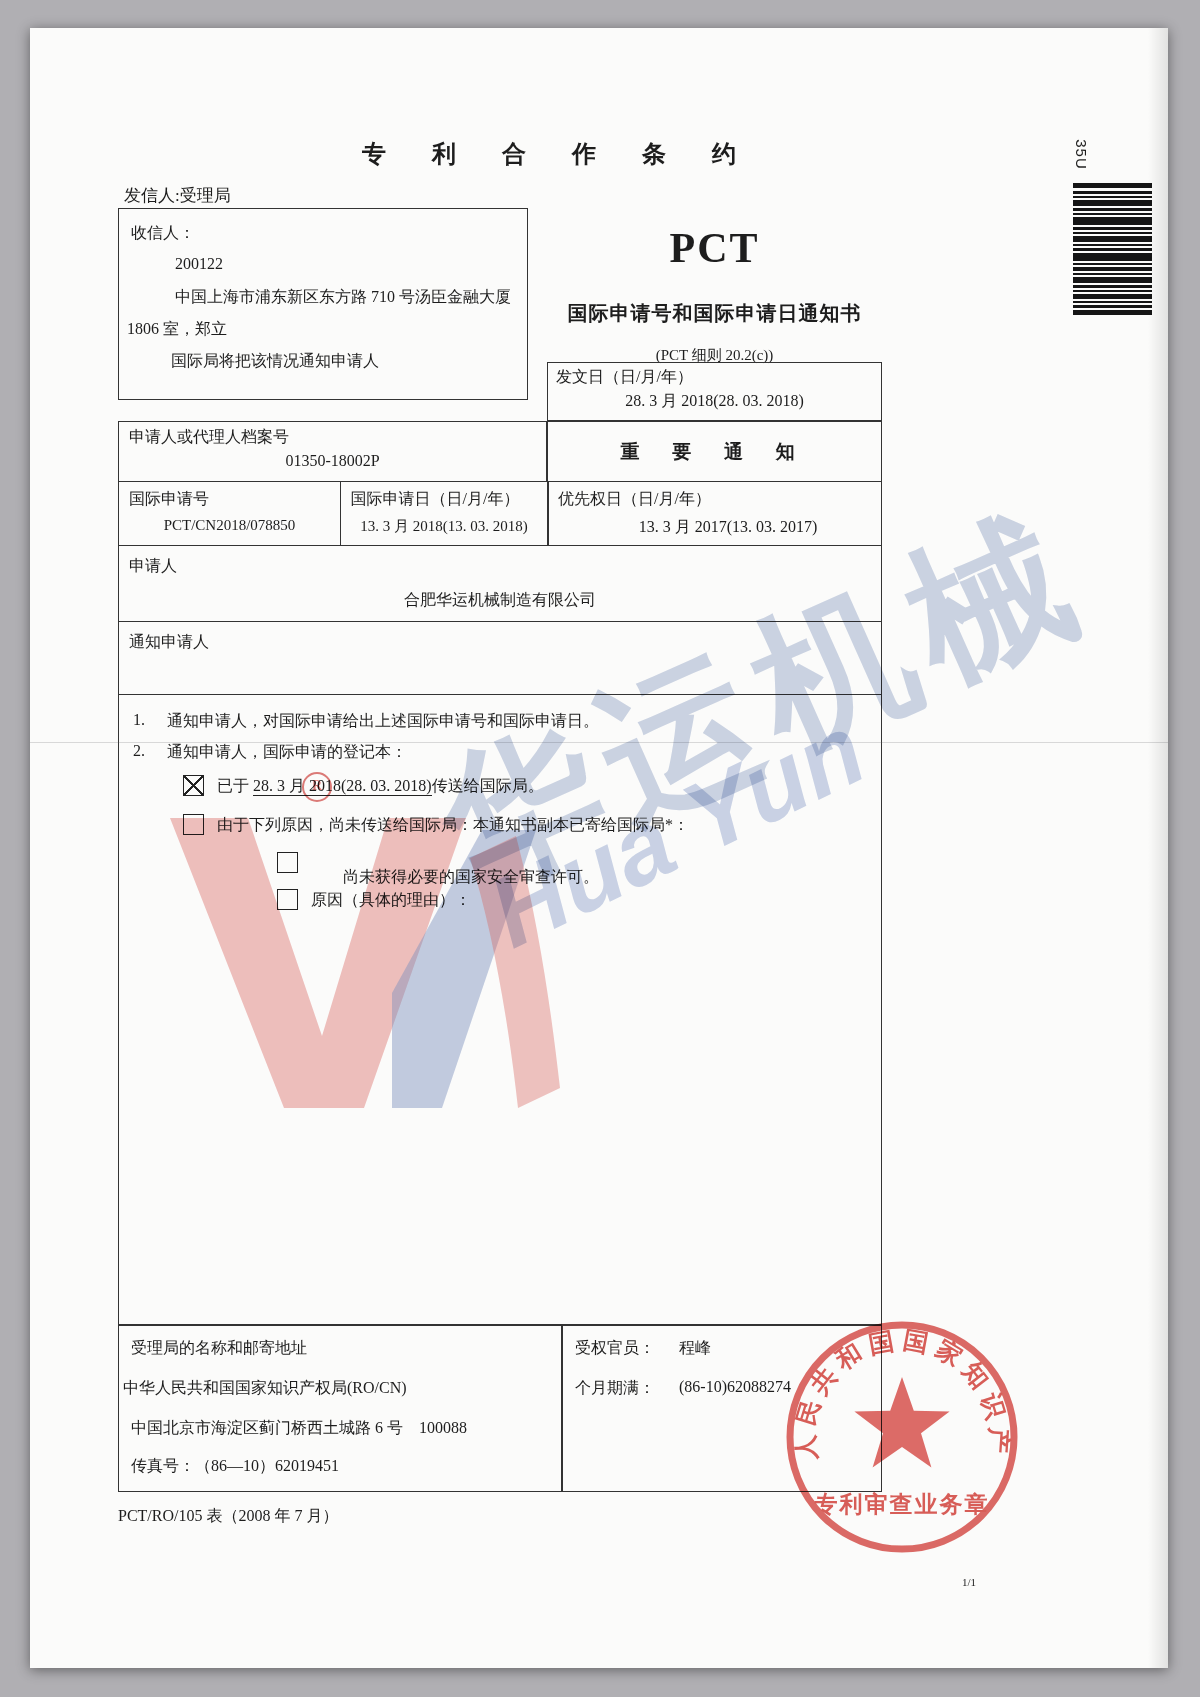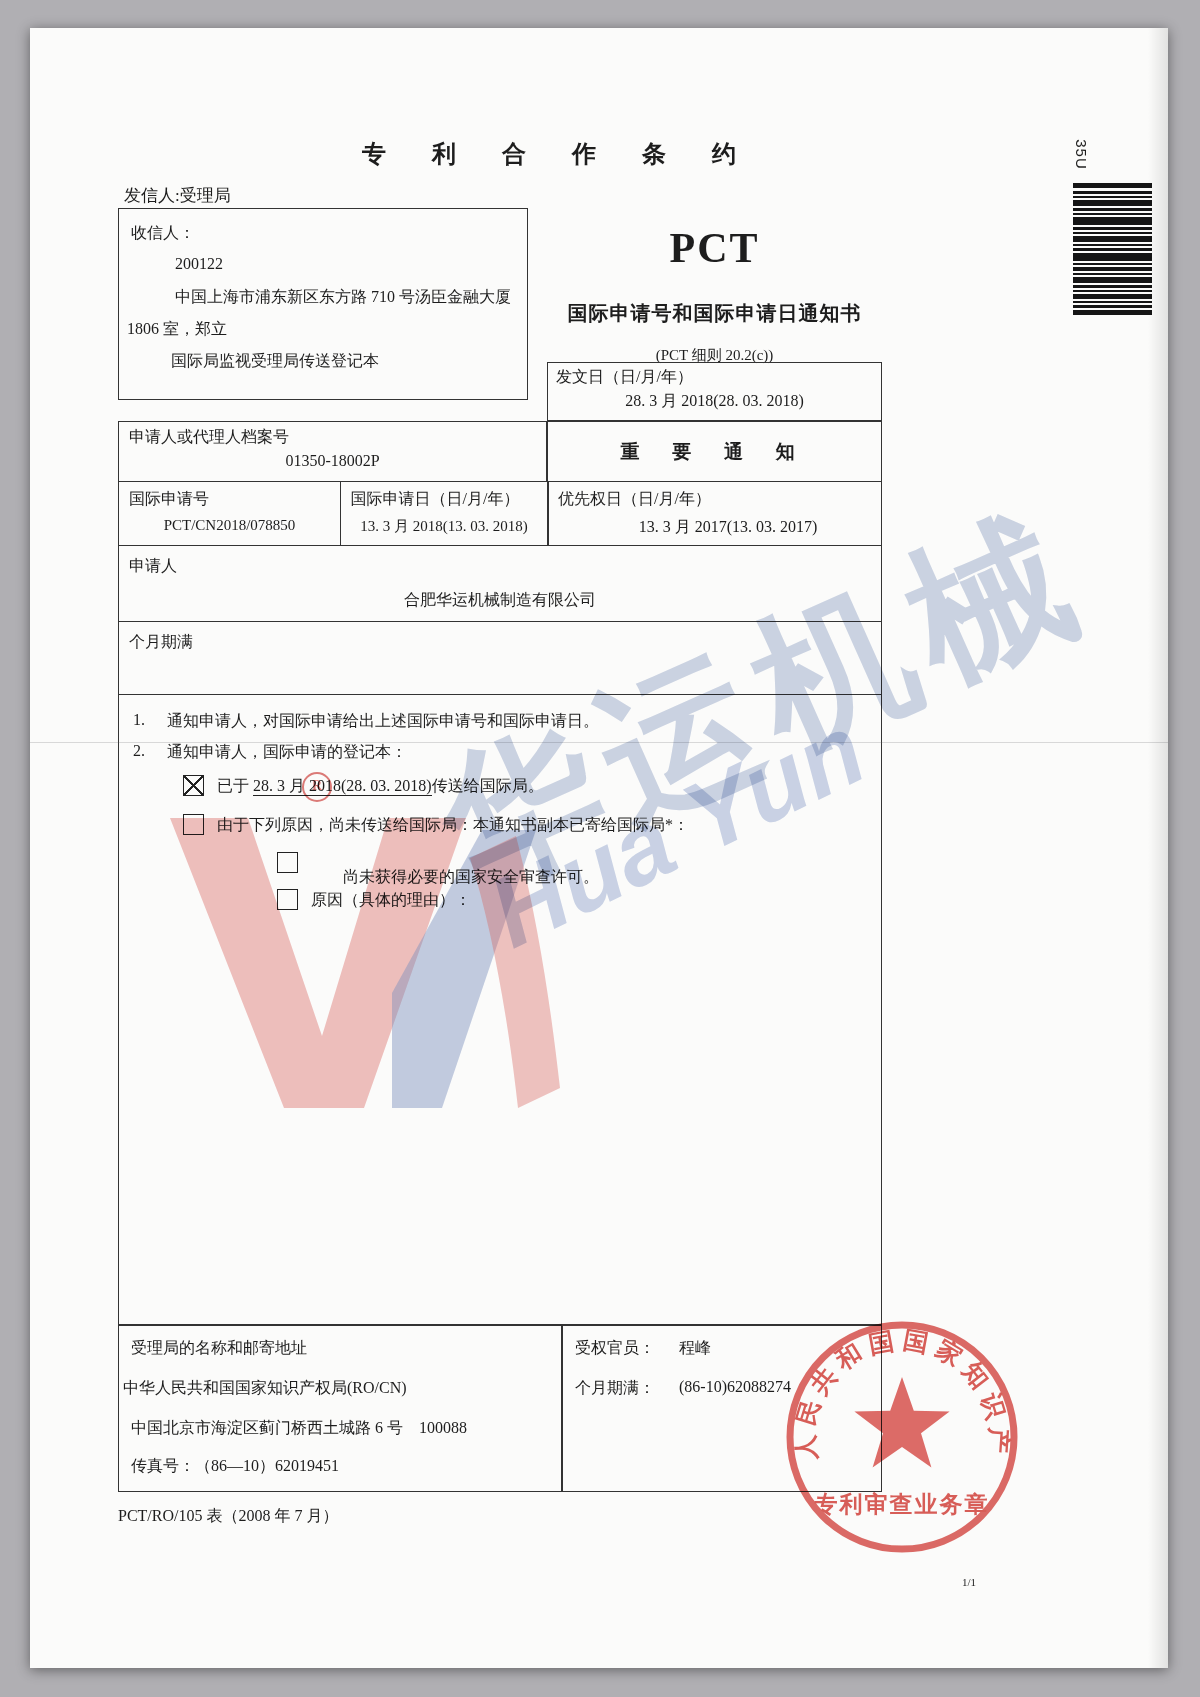--- a/index.html
+++ b/index.html
@@ -78,21 +78,21 @@
 
     <div class="abs doc-title" style="left:332px;top:110px;">专 利 合 作 条 约</div>
 
     <div class="abs lbl" style="left:94px;top:156px;font-size:17px;">发信人:受理局</div>
 
     <div class="box" style="left:88px;top:180px;width:410px;height:192px;">
       <div class="abs lbl" style="left:12px;top:14px;">收信人：</div>
       <div class="abs val" style="left:56px;top:46px;">200122</div>
       <div class="abs val" style="left:56px;top:78px;white-space:nowrap;">中国上海市浦东新区东方路 710 号汤臣金融大厦</div>
       <div class="abs val" style="left:8px;top:110px;">1806 室，郑立</div>
-      <div class="abs val" style="left:52px;top:142px;">国际局监视受理局传送登记本</div>
+      <div class="abs val" style="left:52px;top:142px;">国际局将把该情况通知申请人</div>
     </div>
 
     <div class="abs pct center" style="left:517px;top:196px;width:335px;">PCT</div>
     <div class="abs notice-title center" style="left:507px;top:272px;width:355px;">国际申请号和国际申请日通知书</div>
     <div class="abs rule-ref center" style="left:517px;top:318px;width:335px;">(PCT 细则 20.2(c))</div>
 
     <div class="box" style="left:517px;top:334px;width:335px;height:59px;">
       <div class="abs lbl" style="left:8px;top:4px;">发文日（日/月/年）</div>
       <div class="abs val center" style="left:0;top:28px;width:100%;">28. 3 月 2018(28. 03. 2018)</div>
     </div>
@@ -117,21 +117,21 @@
       <div class="abs lbl" style="left:10px;top:7px;">优先权日（日/月/年）</div>
       <div class="abs val center" style="left:40px;top:35px;width:280px;">13. 3 月 2017(13. 03. 2017)</div>
     </div>
 
     <div class="box" style="left:88px;top:517px;width:764px;height:77px;">
       <div class="abs lbl" style="left:10px;top:10px;">申请人</div>
       <div class="abs val center" style="left:0;top:44px;width:100%;">合肥华运机械制造有限公司</div>
     </div>
 
     <div class="box" style="left:88px;top:593px;width:764px;height:74px;">
-      <div class="abs lbl" style="left:10px;top:10px;">个月期满</div>
+      <div class="abs lbl" style="left:10px;top:10px;">通知申请人</div>
     </div>
 
     <div class="box" style="left:88px;top:666px;width:764px;height:631px;">
       <div class="abs val" style="left:14px;top:16px;">1.</div>
       <div class="abs val" style="left:48px;top:16px;">通知申请人，对国际申请给出上述国际申请号和国际申请日。</div>
 
       <div class="abs val" style="left:14px;top:47px;">2.</div>
       <div class="abs val" style="left:48px;top:47px;">通知申请人，国际申请的登记本：</div>
 
       <div class="checkbox checked" style="left:64px;top:80px;"></div>

